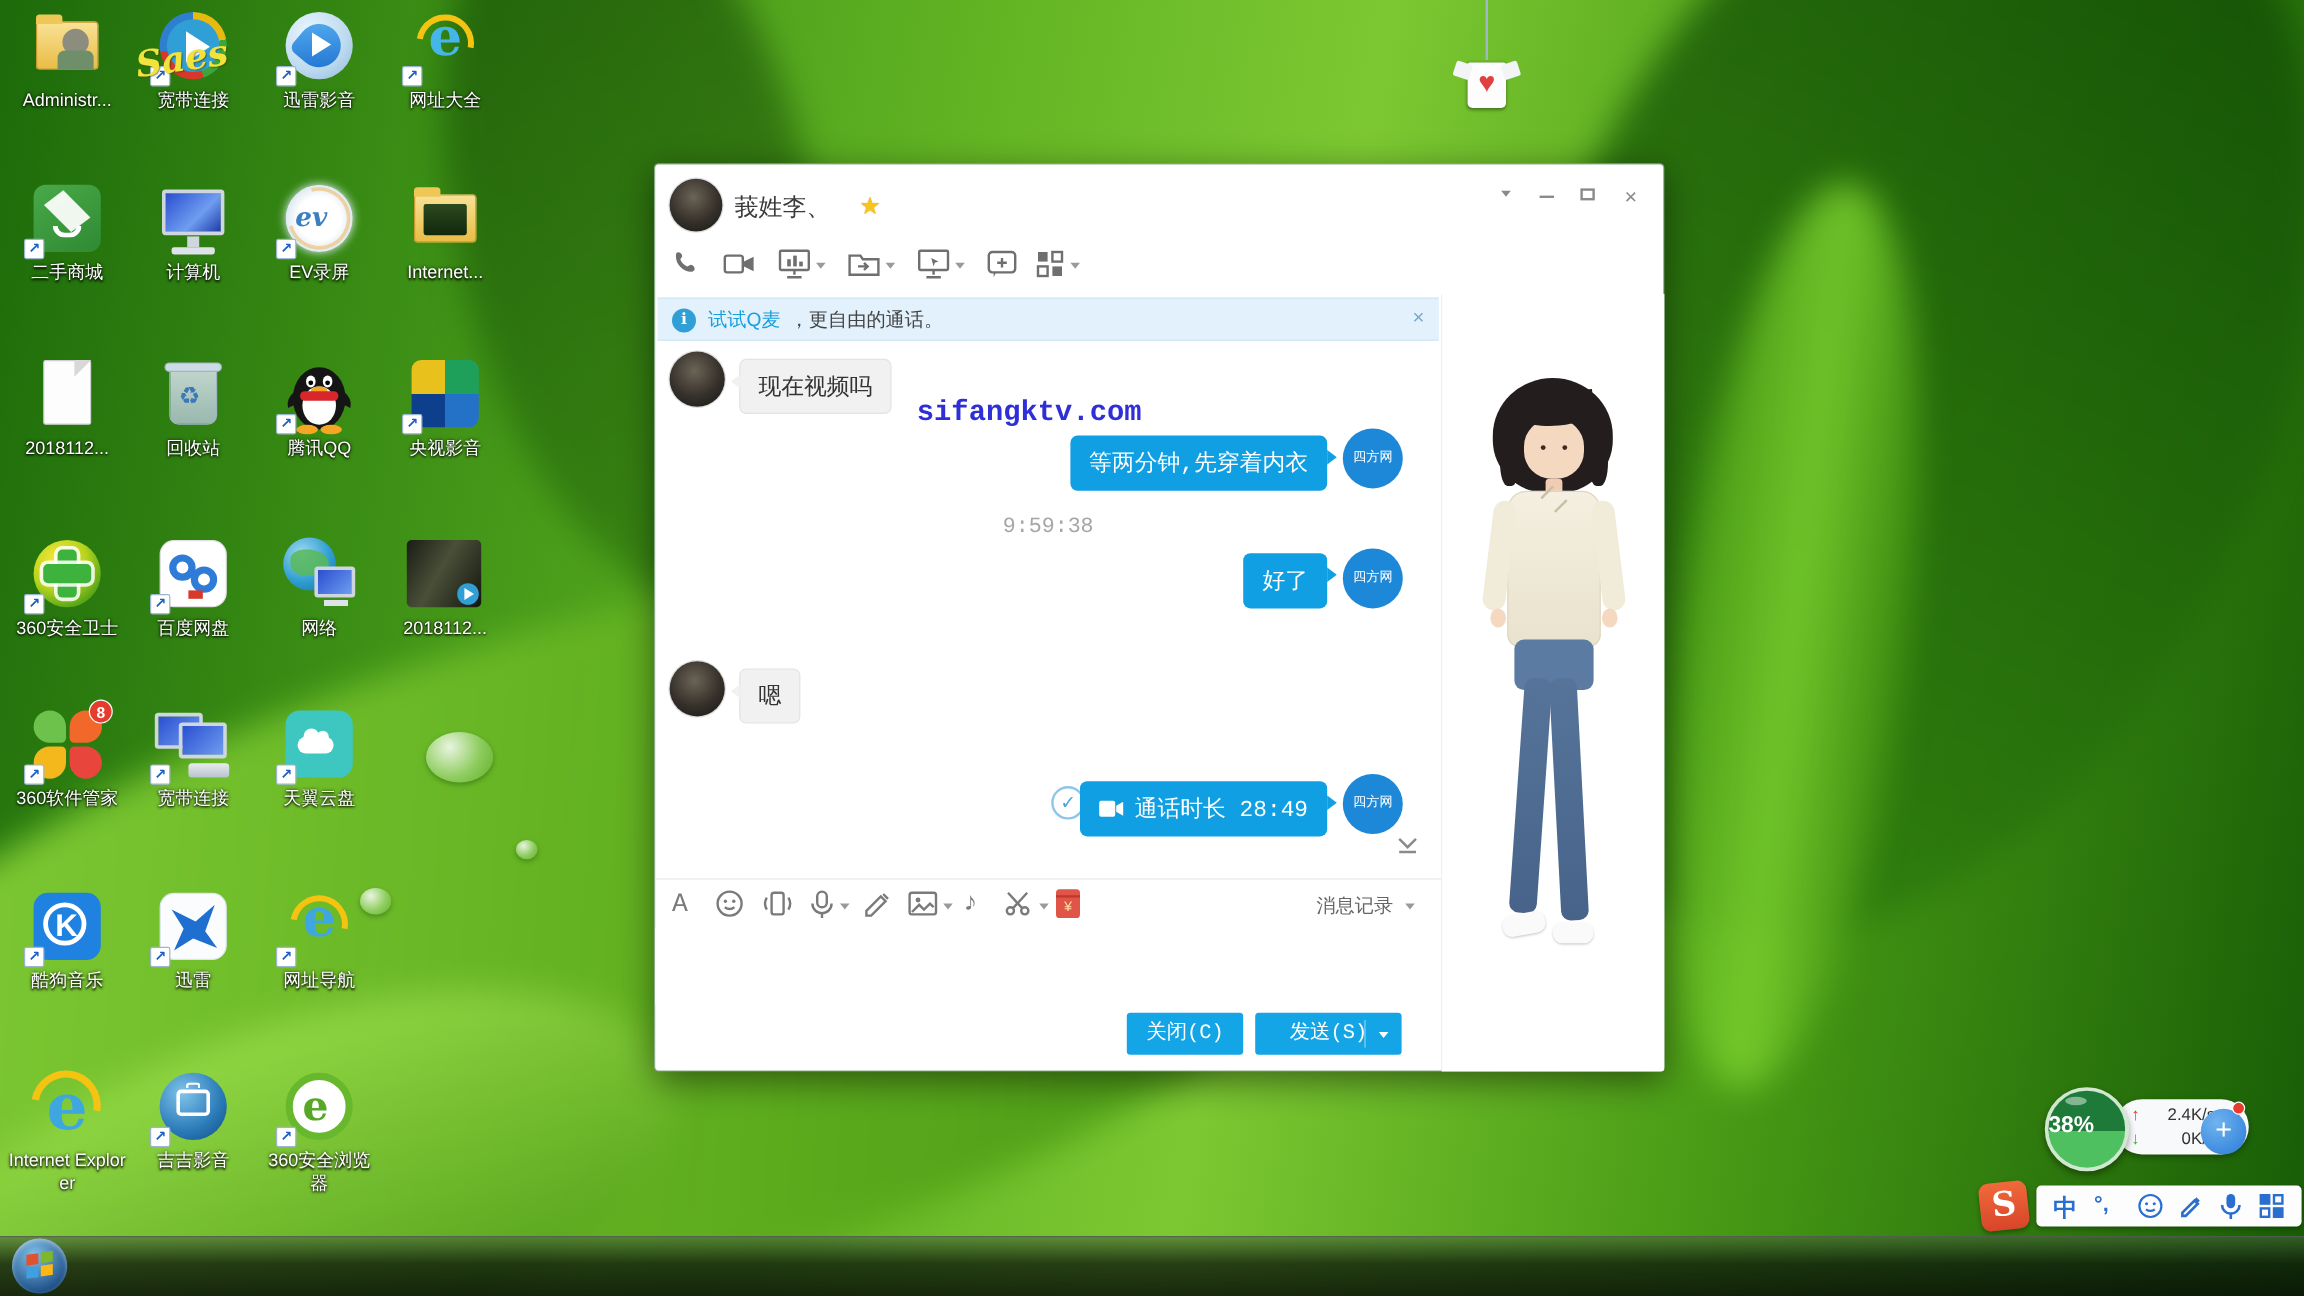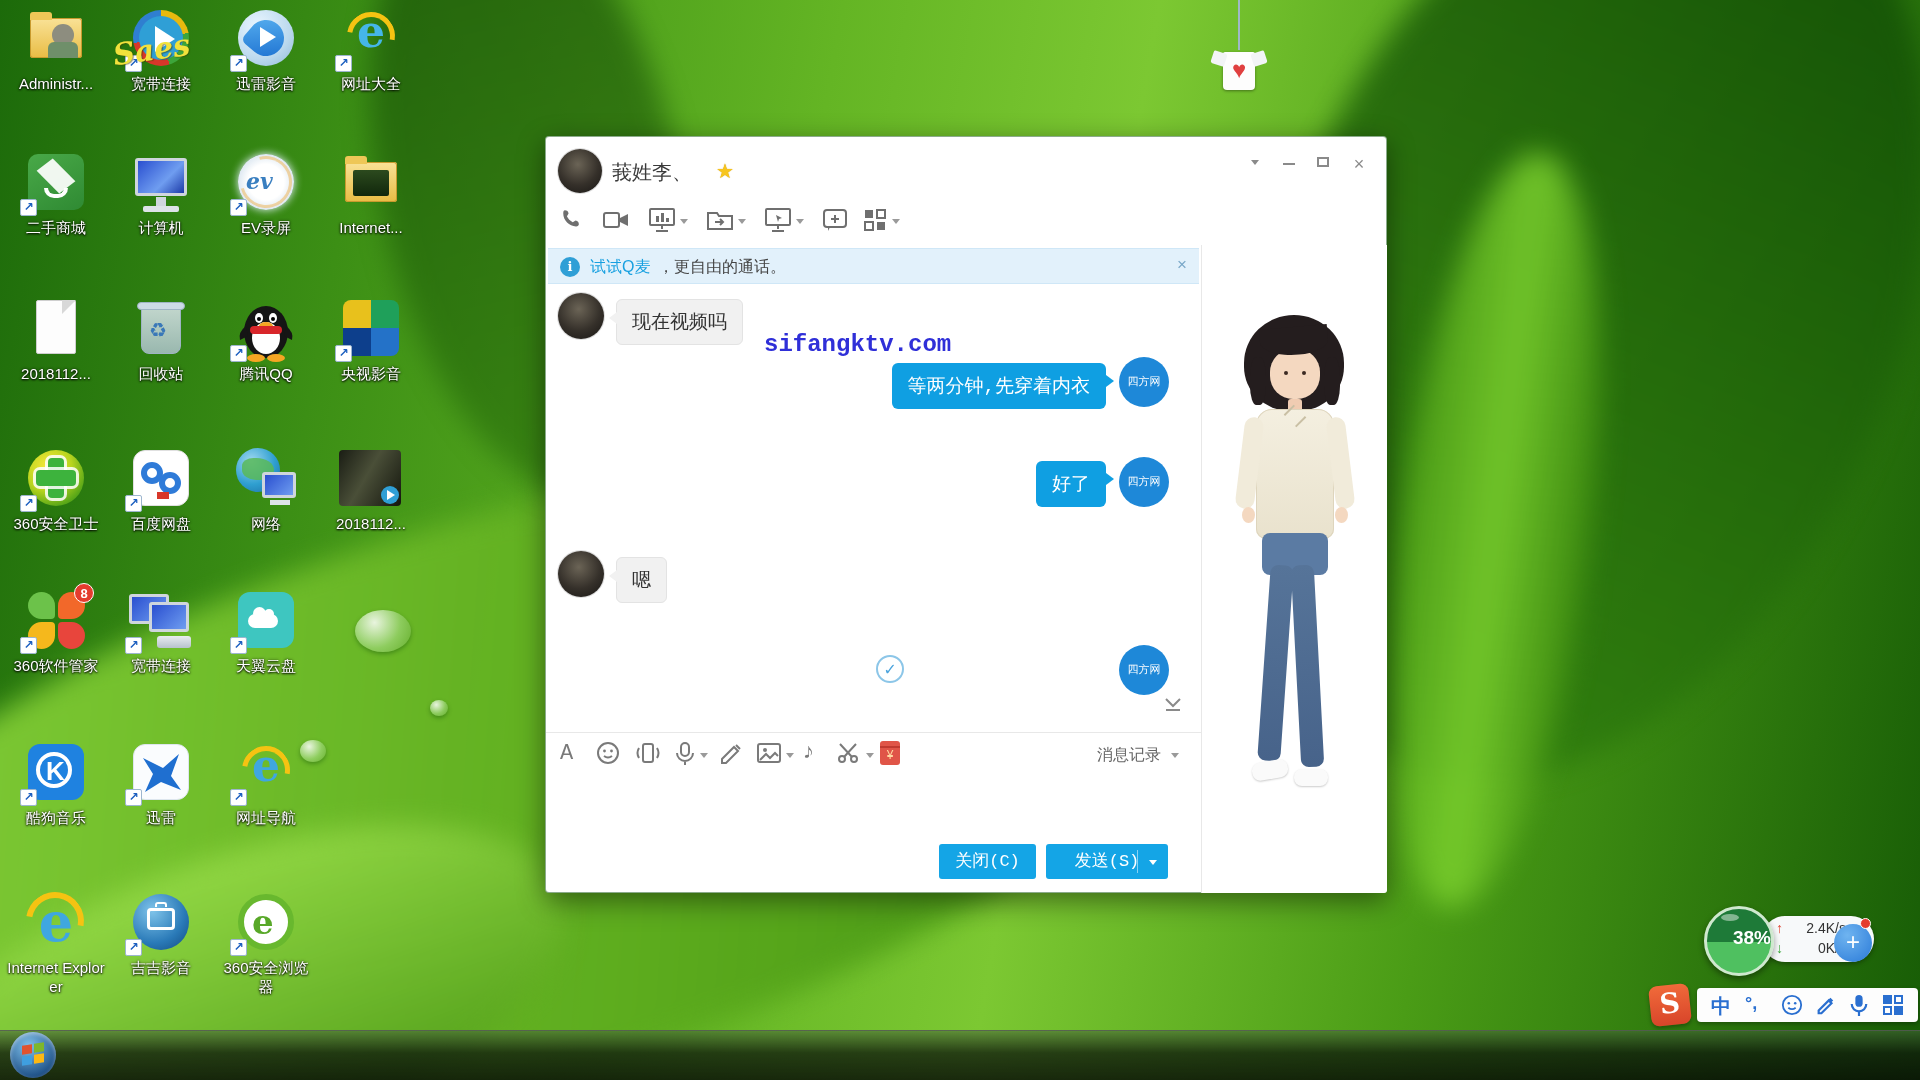--- a/index.html
+++ b/index.html
@@ -425,28 +425,35 @@
 
   <div class="chatpane">
 
     <div class="avatar" style="left:12px;top:48px"></div>
     <div class="bubble-l" style="left:70px;top:54px">现在视频吗</div>
 
     <div class="abs" style="left:218px;top:86px;font-size:24px;color:#2f2fd8;font-weight:bold">sifangktv.com</div>
 
     <div class="bubble-r" style="right:95px;top:118px">等两分钟,先穿着内衣</div>
     <div class="pbadge" style="right:32px;top:112px">四方网</div>
+    <div class="mtime" style="top:184px">9:59:38</div>
 
     <div class="bubble-r" style="right:95px;top:216px">好了</div>
     <div class="pbadge" style="right:32px;top:212px">四方网</div>
 
     <div class="avatar" style="left:12px;top:306px"></div>
     <div class="bubble-l" style="left:70px;top:312px">嗯</div>
 
     <div class="abs" style="left:330px;top:410px;width:28px;height:28px;border-radius:50%;border:2px solid #8cc6e8;color:#4aa3dd;font-size:18px;text-align:center;line-height:26px">✓</div>
+    <div class="bubble-r" style="right:95px;top:406px;padding-left:14px">
+      <svg class="ic" style="display:inline-block;vertical-align:-4px;margin-right:8px" width="24" height="20" viewBox="0 0 28 24">
+          <rect x="2" y="4" width="16" height="16" rx="2" fill="#fff"></rect>
+          <path d="M19 9l7-4v14l-7-4z" fill="#fff"></path>
+        </svg><span>通话时长</span>&nbsp;<span>28:49</span>
+    </div>
     <div class="pbadge" style="right:32px;top:400px">四方网</div>
 
     <div class="abs" style="right:18px;top:452px;width:20px;height:16px">
       <svg class="ic" width="20" height="16" viewBox="0 0 20 16">
           <path d="M3 2l7 7 7-7" fill="none" stroke="#8a8a8a" stroke-width="2"></path>
           <line x1="3" y1="13" x2="17" y2="13" stroke="#8a8a8a" stroke-width="2"></line>
         </svg>
       </div>
 
     <div class="abs" style="left:0;top:487px;width:655px;height:41px;border-top:1px solid #e8e8e8">
@@ -541,21 +548,21 @@
 
 <div class="abs" style="left:1762px;top:916px;width:112px;height:46px;background:#f7f9fa;border-radius:24px;box-shadow:0 2px 5px rgba(0,0,0,.35)">
   <span class="abs" style="left:14px;top:4px;color:#e04030;font-size:14px">↑</span>
   <span class="abs" style="right:28px;top:4px;font-size:14px;color:#333">2.4K/s</span>
   <span class="abs" style="left:14px;top:24px;color:#38a838;font-size:14px">↓</span>
   <span class="abs" style="right:28px;top:24px;font-size:14px;color:#333">0K/s</span>
 </div>
 <div class="abs" style="left:1834px;top:924px;width:38px;height:38px;border-radius:50%;background:radial-gradient(circle at 35% 30%,#6fb4f0,#2a7ad8);color:#fff;font-size:24px;text-align:center;line-height:36px">+</div>
 <div class="abs" style="left:1860px;top:918px;width:11px;height:11px;border-radius:50%;background:#e43c2e;border:1px solid #fff"></div>
 <div class="abs" style="left:1704px;top:906px;width:70px;height:70px;border-radius:50%;border:3px solid #cfe8cf;background:linear-gradient(#1e7a38 0 52%,#4fc060 52%);box-shadow:0 3px 6px rgba(0,0,0,.4)">
-  <div class="abs" style="left:0;top:18px;width:64px;text-align:right;color:#fff;font-size:19px;font-weight:bold">38%</div>
+  <div class="abs" style="left:0;top:18px;width:64px;text-align:left;color:#fff;font-size:19px;font-weight:bold">38%</div>
   <div class="abs" style="left:14px;top:5px;width:18px;height:7px;border-radius:50%;background:rgba(255,255,255,.45)"></div>
 </div>
 
 <div class="abs" style="left:1650px;top:985px;width:40px;height:40px;background:linear-gradient(#f06a3a,#d8452a);border-radius:8px;transform:rotate(-6deg);color:#fff;font-size:28px;font-weight:bold;text-align:center;line-height:38px;font-family:'DejaVu Serif',serif;box-shadow:0 2px 4px rgba(0,0,0,.35)">S</div>
 <div class="abs" style="left:1697px;top:988px;width:221px;height:34px;background:#fdfdfd;border-radius:4px;box-shadow:0 2px 4px rgba(0,0,0,.3)">
   <div class="abs" style="left:14px;top:5px;font-size:20px;font-weight:bold;color:#2a6fd0">中</div>
   <div class="abs" style="left:48px;top:5px;font-size:18px;font-weight:bold;color:#2a6fd0">°,</div>
   <div class="abs" style="left:84px;top:6px">
     <svg class="ic" width="22" height="22" viewBox="0 0 24 24">
         <circle cx="12" cy="12" r="10" fill="none" stroke="#2a6fd0" stroke-width="2"></circle>

